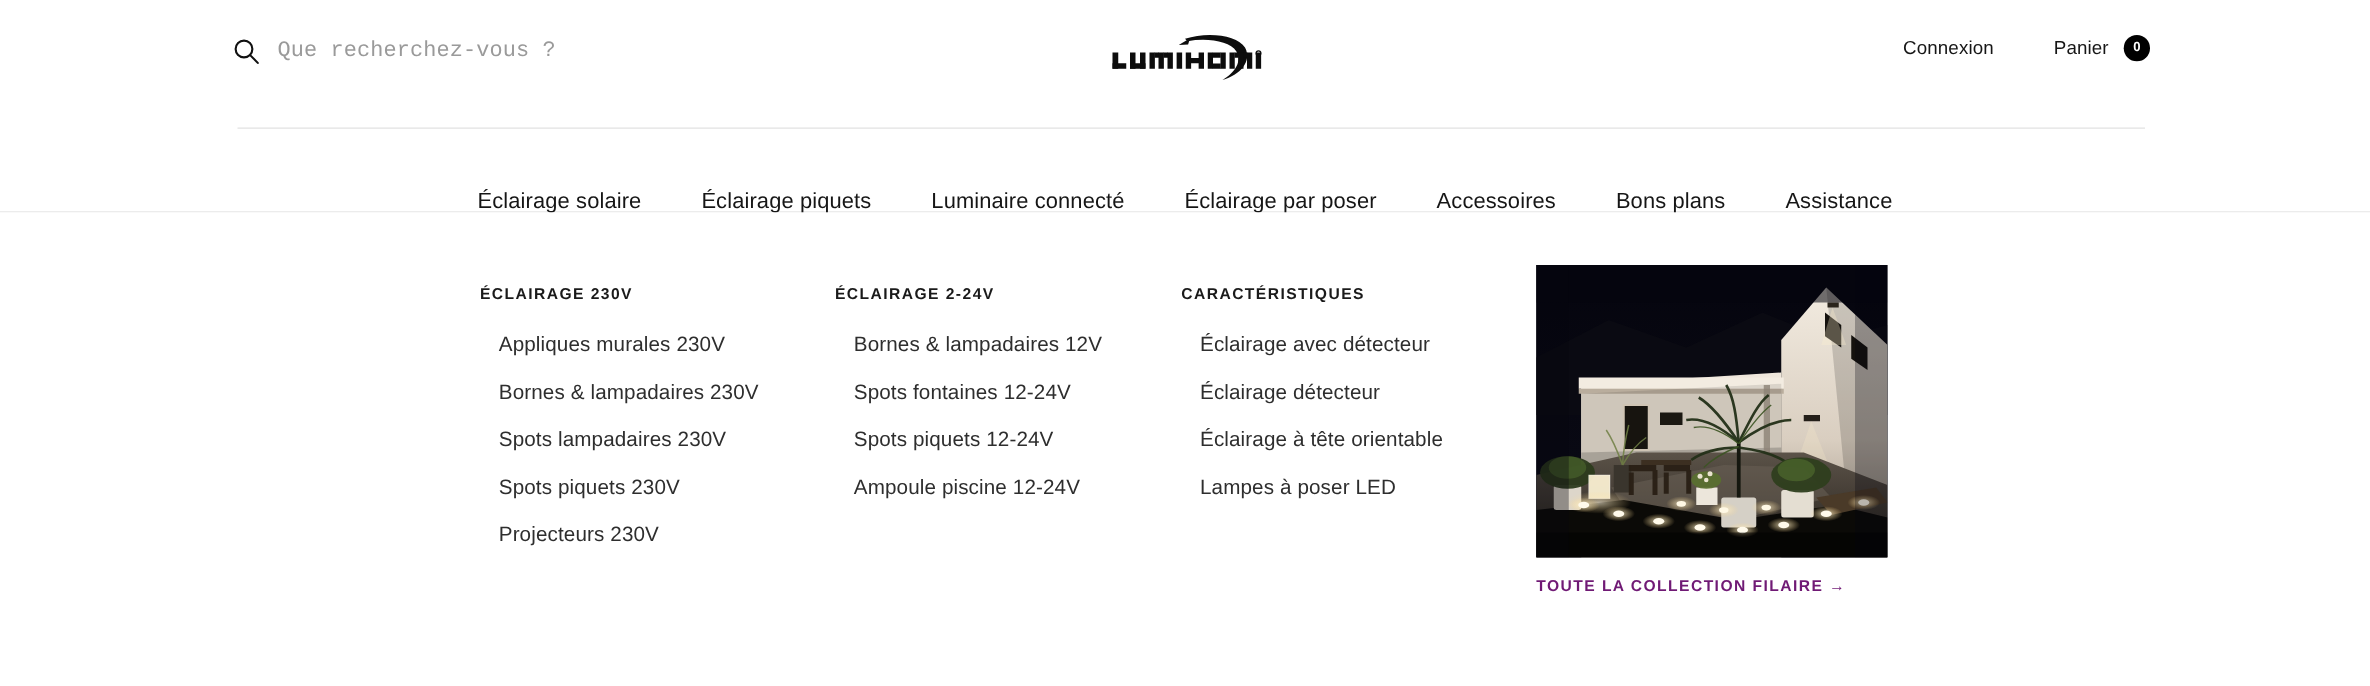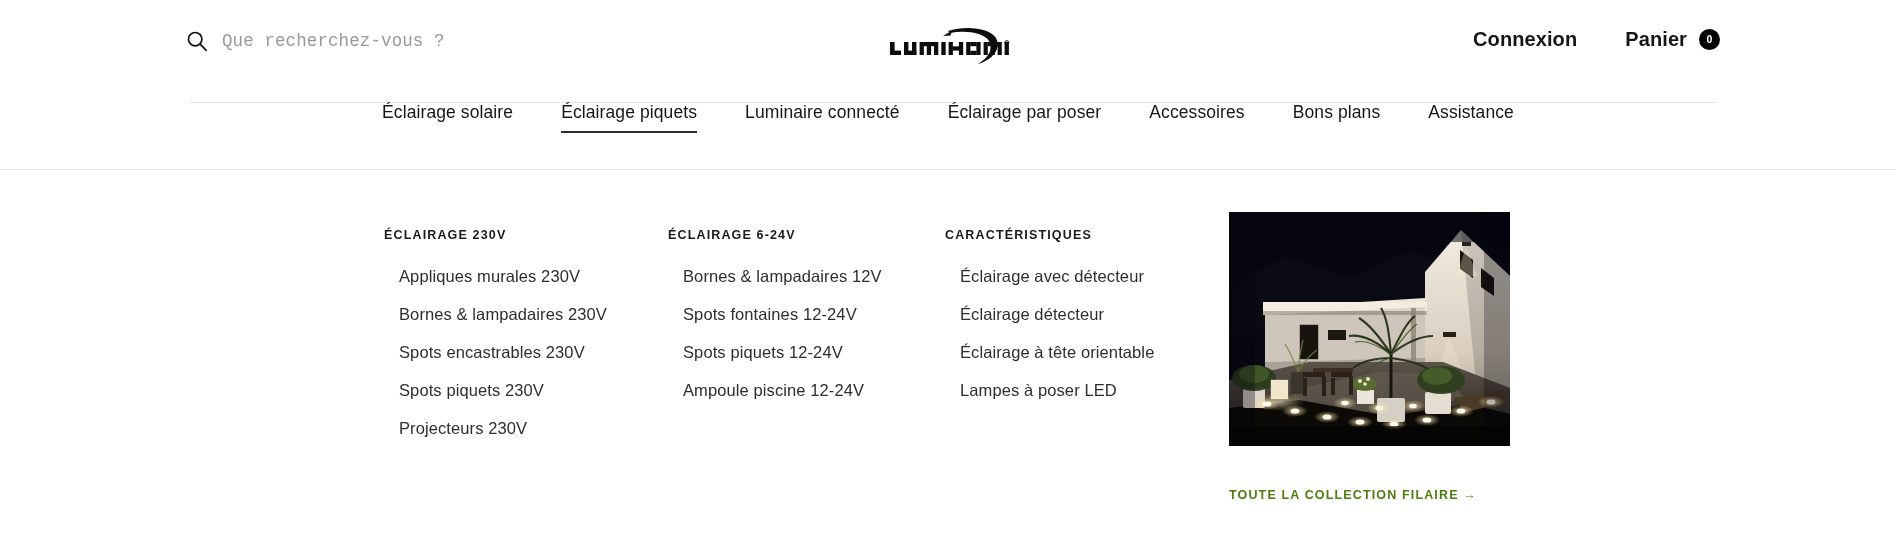--- a/index.html
+++ b/index.html
@@ -71,26 +71,25 @@
   
   .topbar-right {
     position: absolute;
     right: 176px;
     top: 28px;
     display: flex;
     align-items: center;
     gap: 48px;
   }
   .tb-link {
-    font-size: 20px;
+    font-size: 15px;
     color: #161616;
     text-decoration: none;
     letter-spacing: .1px;
     white-space: nowrap;
-    font-weight: bold;
   }
   .cart {
     display: flex;
     align-items: center;
     gap: 12px;
     text-decoration: none;
     color: #161616;
   }
   .cart-badge {
     width: 21px;
@@ -114,21 +113,21 @@
     top: 102px;
     height: 1px;
     background: #e2e2e2;
   }
 
   
   .mainnav {
     position: relative;
     height: 66px;
     display: flex;
-    align-items: flex-start;
+    align-items: flex-end;
     justify-content: center;
     gap: 0;
     border-bottom: 1px solid #e6e6e6;
   }
   .nav-item {
     position: relative;
     font-size: 17.5px;
     color: #161616;
     text-decoration: none;
     padding: 0 24px;
@@ -199,25 +198,25 @@
     position: relative;
     width: 281px;
     height: 234px;
     overflow: hidden;
     background: #05050c;
     display: block;
     cursor: pointer;
   }
   .promo-cta {
     display: block;
-    margin-top: 42px;
+    margin-top: 16px;
     font-size: 12.5px;
     font-weight: 700;
     letter-spacing: 1.15px;
-    color: #4d7c0f;
+    color: #701a75;
     text-decoration: none;
     white-space: nowrap;
     cursor: pointer;
   }
 
   
   .scene { position: absolute; inset: 0; }
   .scene svg { display: block; width: 100%; height: 100%; }
 </style>
 </head>
@@ -302,27 +301,27 @@
     <a class="nav-item" href="#">Assistance</a>
   </nav>
 
   <section class="megamenu">
     <div class="mm-inner">
 
       <div class="mm-col mm-col-1">
         <div class="mm-title">ÉCLAIRAGE 230V</div>
         <a class="mm-link" href="#">Appliques murales 230V</a>
         <a class="mm-link" href="#">Bornes &amp; lampadaires 230V</a>
-        <a class="mm-link" href="#">Spots encastrables 230V</a>
+        <a class="mm-link" href="#">Spots lampadaires 230V</a>
         <a class="mm-link" href="#">Spots piquets 230V</a>
         <a class="mm-link" href="#">Projecteurs 230V</a>
       </div>
 
       <div class="mm-col mm-col-2">
-        <div class="mm-title">ÉCLAIRAGE 6-24V</div>
+        <div class="mm-title">ÉCLAIRAGE 2-24V</div>
         <a class="mm-link" href="#">Bornes &amp; lampadaires 12V</a>
         <a class="mm-link" href="#">Spots fontaines 12-24V</a>
         <a class="mm-link" href="#">Spots piquets 12-24V</a>
         <a class="mm-link" href="#">Ampoule piscine 12-24V</a>
       </div>
 
       <div class="mm-col mm-col-3">
         <div class="mm-title">CARACTÉRISTIQUES</div>
         <a class="mm-link" href="#">Éclairage avec détecteur</a>
         <a class="mm-link" href="#">Éclairage détecteur</a>

